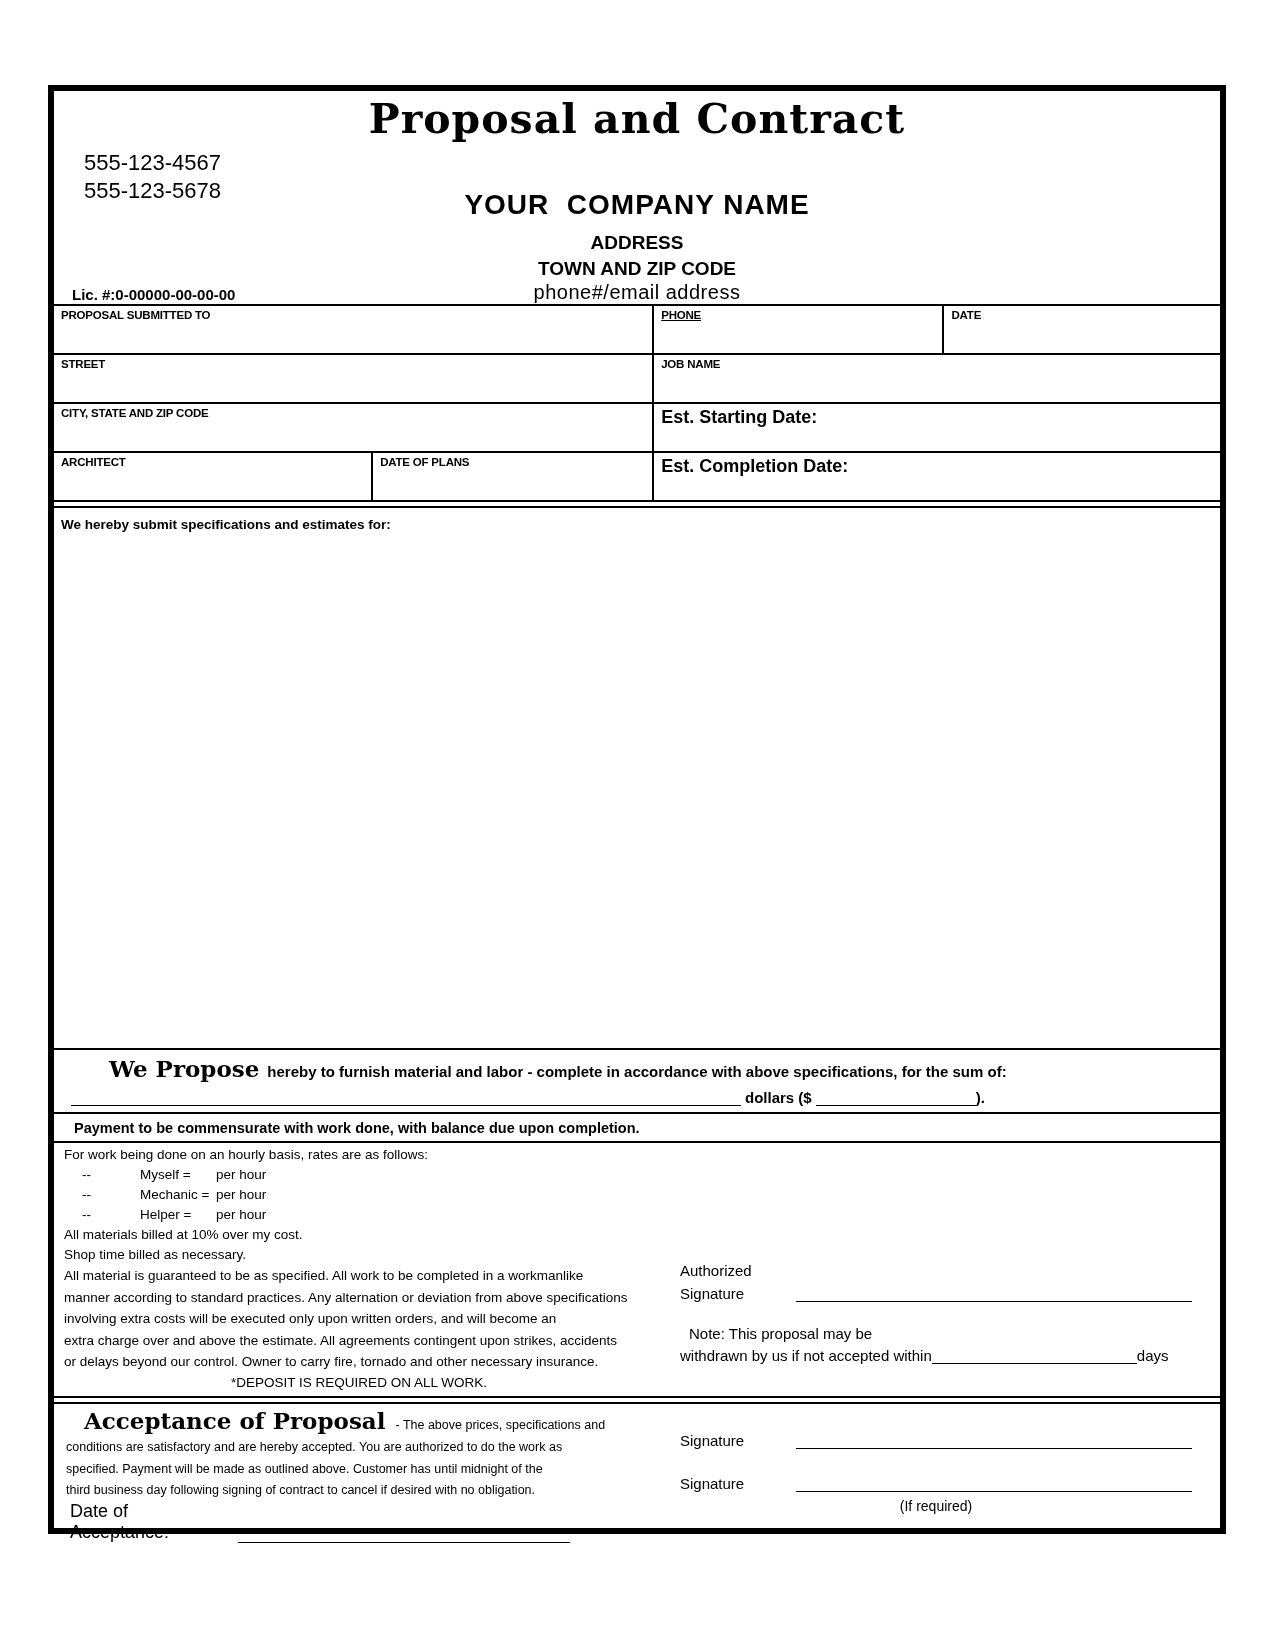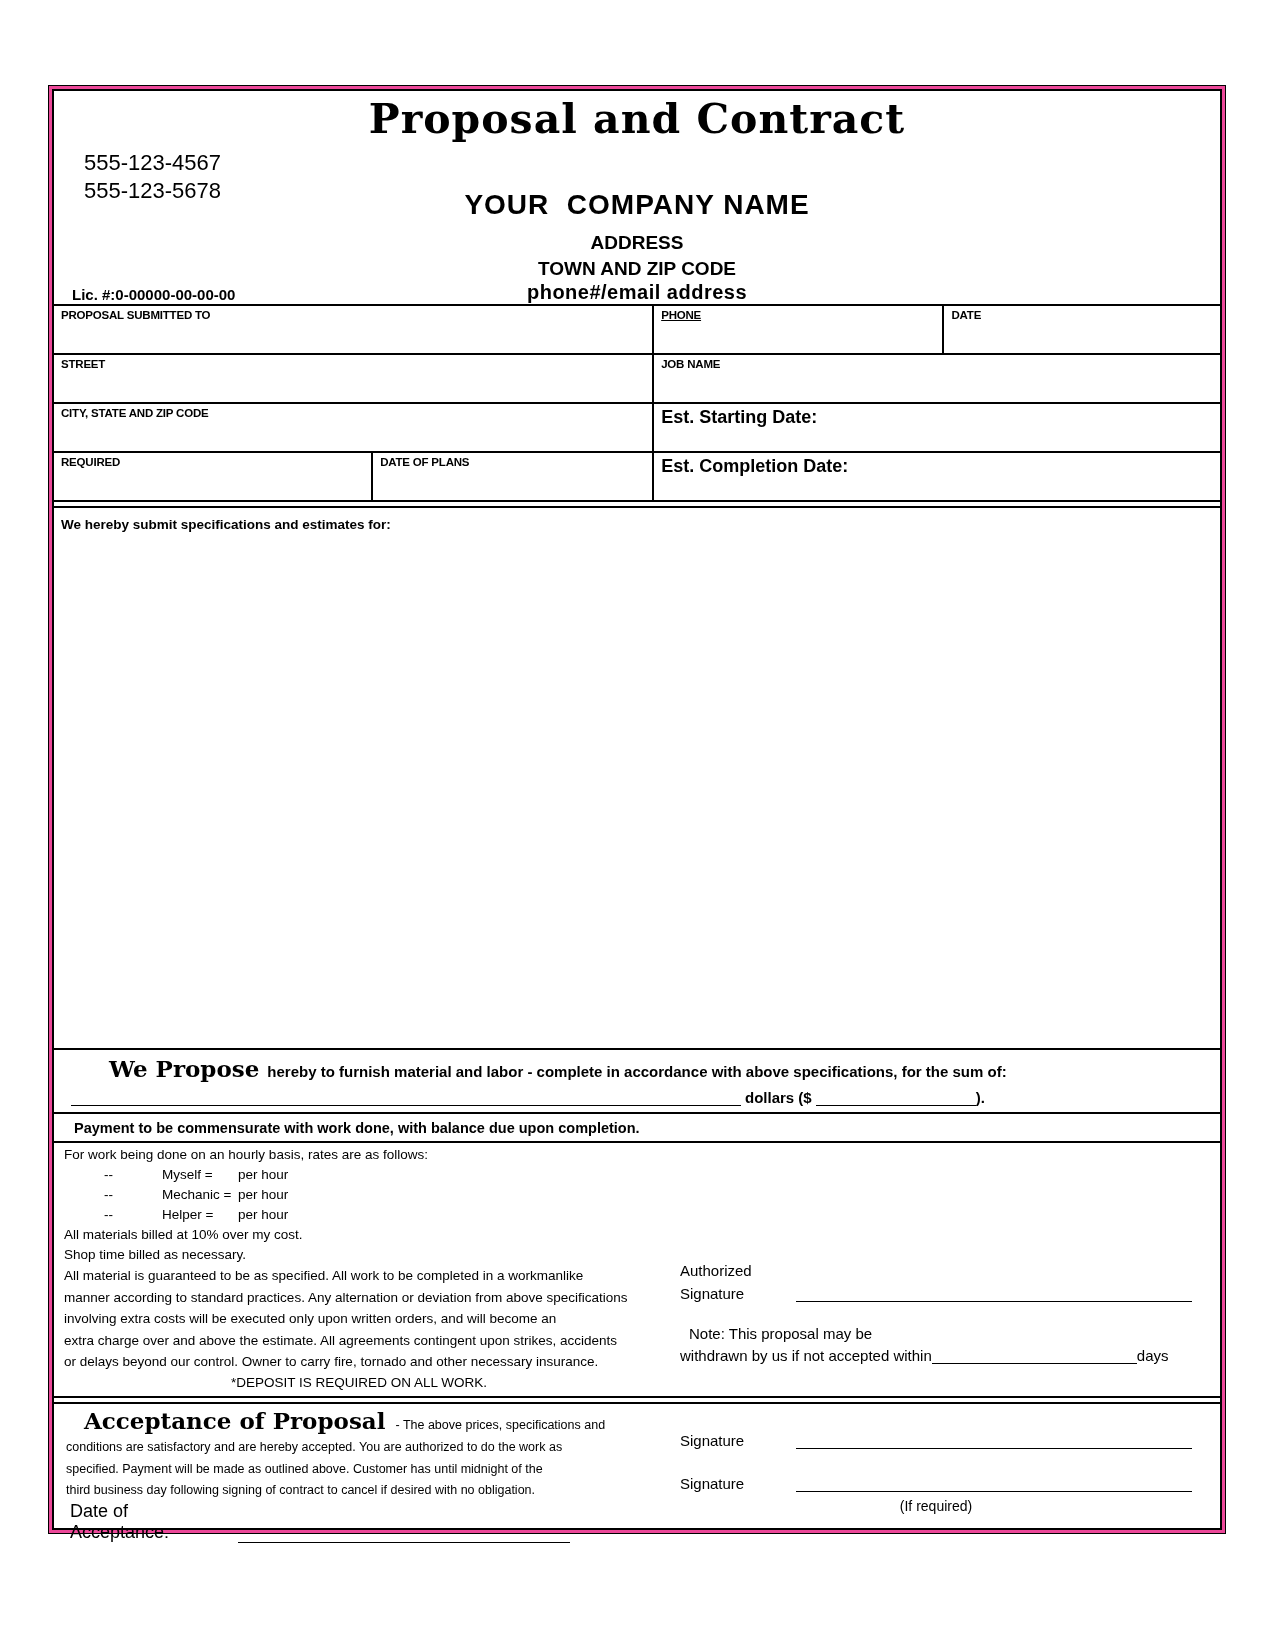--- a/index.html
+++ b/index.html
@@ -3,40 +3,40 @@
 <meta charset="utf-8">
 <style>
   * { margin:0; padding:0; box-sizing:border-box; }
   html,body { background:#ffffff; }
   body {
     width:1275px; height:1650px; position:relative;
     font-family:"Liberation Sans", sans-serif; color:#000;
   }
   .doc {
     position:absolute; left:48px; top:85px; width:1178px;
-    border:1px solid #000; padding:3px; background:#ec4899;
+    border:1px solid #000; padding:3px; background:#000000;
   }
   .doc-inner { border:2px solid #000; background:#fff; }
 
   
   .header { position:relative; height:213px; }
   .doc-title {
     position:absolute; top:4px; left:0; right:0; text-align:center;
     font-family:"DejaVu Serif", serif; font-weight:bold;
     font-size:41px; letter-spacing:1px;
   }
   .phones { position:absolute; top:58px; left:30px; font-weight:normal; font-size:22px; line-height:28px; }
   .company {
     position:absolute; top:98px; left:0; right:0; text-align:center;
     font-weight:bold; font-size:28px; white-space:pre; letter-spacing:1px;
   }
   .addr  { position:absolute; top:141px; left:0; right:0; text-align:center; font-weight:bold; font-size:19px; }
   .town  { position:absolute; top:167px; left:0; right:0; text-align:center; font-weight:bold; font-size:19px; }
   .lic   { position:absolute; top:195px; left:18px; font-weight:bold; font-size:15px; }
-  .phone-email { position:absolute; top:190px; left:0; right:0; text-align:center; font-weight:bold; font-size:20px; letter-spacing:0.5px; }
+  .phone-email { position:absolute; top:190px; left:0; right:0; text-align:center; font-weight:normal; font-size:20px; letter-spacing:0.5px; }
 
   
   .info-table { border-top:2px solid #000; }
   .irow { display:flex; height:49px; border-bottom:2px solid #000; }
   .irow:last-child { border-bottom:2px solid #000; }
   .cell { padding:3px 0 0 7px; font-weight:bold; font-size:11.5px; letter-spacing:-0.2px; }
   .cell + .cell { border-left:2px solid #000; }
   .w-main { width:51.3%; }
   .w-phone { width:24.9%;text-decoration:underline; }
   .w-date { width:23.8%; }
@@ -62,21 +62,21 @@
   .fill-amt { width:160px; }
   .dollars-close { font-weight:bold; font-size:15px; }
 
   
   .payment { border-bottom:2px solid #000; height:29px; line-height:28px; font-weight:bold; font-size:14.5px; padding-left:20px; }
 
   
   .terms { position:relative; border-bottom:2px solid #000; height:255px; font-size:13.5px; }
   .terms-left { width:592px; padding-top:4px; }
   .hourly-intro { padding-left:10px; margin-bottom:3px; }
-  .rate-row { padding-left:50px; line-height:20px; }
+  .rate-row { padding-left:28px; line-height:20px; }
   .rate-dash { display:inline-block; width:58px; }
   .rate-label { display:inline-block; width:76px; }
   .tline { padding-left:10px; line-height:20px; }
   .gline { padding-left:10px; line-height:21.5px; }
   .deposit { text-align:center; width:520px; margin-left:45px; line-height:19px; }
   .terms-right { position:absolute; left:598px; top:0; width:560px; font-size:15px; }
   .authorized { position:absolute; top:119px; left:28px; }
   .sig-row { position:absolute; left:28px; display:flex; align-items:flex-end; width:512px;gap:44px; }
   .sig-row-1 { top:142px; }
   .sig-label { margin-right:8px; }
@@ -126,21 +126,21 @@
       </div>
       <div class="irow">
         <div class="cell w-main">STREET</div>
         <div class="cell w-right">JOB NAME</div>
       </div>
       <div class="irow">
         <div class="cell w-main">CITY, STATE AND ZIP CODE</div>
         <div class="cell w-right cell-mixed">Est. Starting Date:</div>
       </div>
       <div class="irow">
-        <div class="cell w-arch">REQUIRED</div>
+        <div class="cell w-arch">ARCHITECT</div>
         <div class="cell w-plans">DATE OF PLANS</div>
         <div class="cell w-right cell-mixed">Est. Completion Date:</div>
       </div>
     </div>
 
     <div class="specs">
       <div class="specs-heading">We hereby submit specifications and estimates for:</div>
     </div>
 
     <div class="propose">

